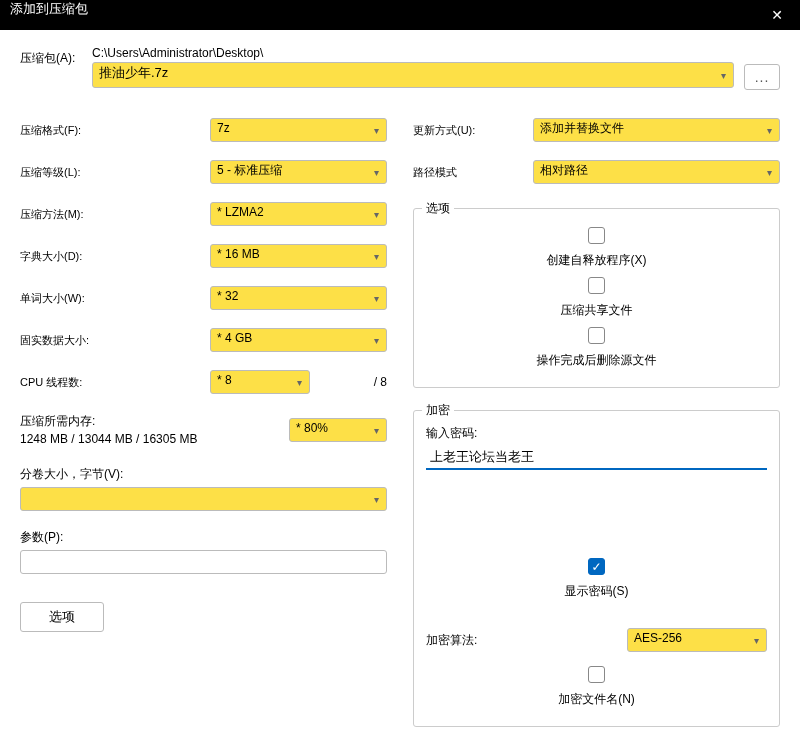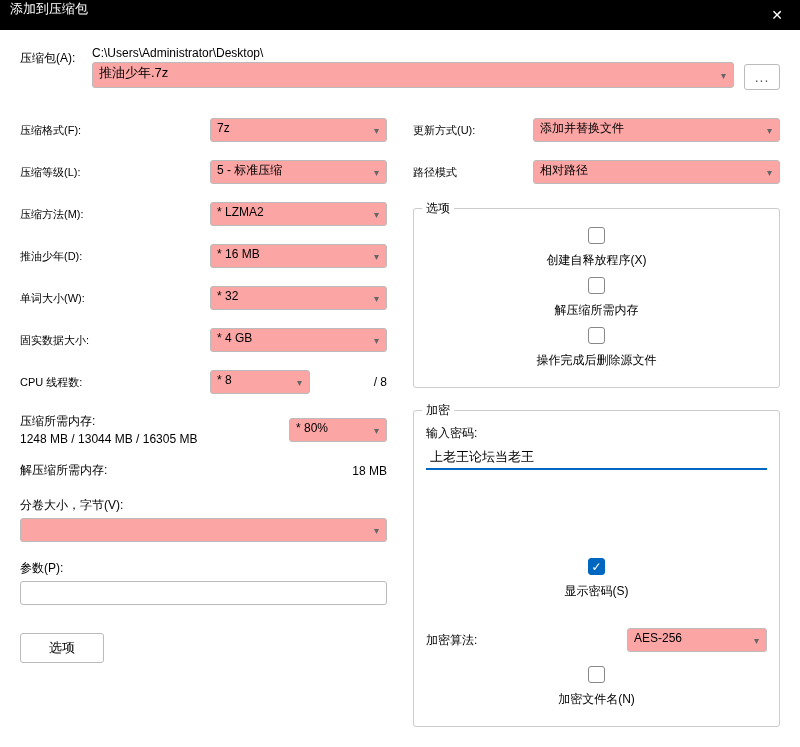--- a/index.html
+++ b/index.html
@@ -6,21 +6,21 @@
     body { font-family: "Microsoft YaHei", "Segoe UI", sans-serif; font-size: 12px; background: #000; width: 800px; height: 747px; overflow: hidden; }
     .window { width: 800px; height: 747px; background: #000; display: flex; flex-direction: column; }
     .titlebar { height: 30px; background: #000; color: #fff; display: flex; align-items: flex-start; padding: 0 0 0 10px; font-size: 13px; }
     .titlebar-title { flex: 1; }
     .close-btn { width: 46px; height: 30px; display: flex; align-items: center; justify-content: center; color: #fff; font-size: 14px; cursor: pointer; }
     .content { flex: 1; background: #fff; display: flex; flex-direction: column; padding: 16px 20px 14px 20px; }
     .row-archive { display: flex; align-items: flex-start; margin-bottom: 28px; }
     .row-archive .lbl { width: 72px; padding-top: 4px; }
     .row-archive .path-col { flex: 1; margin-right: 10px; }
     .path-text { font-size: 12px; margin-bottom: 2px; }
-    .combo, .smallcombo { width: 100%; height: 26px; border: 1px solid #bbb; border-radius: 3px; background: #fca5a5; padding: 0 24px 4px 6px; font-size: 13px; position: relative; display: flex; align-items: center; }
+    .combo, .smallcombo { width: 100%; height: 26px; border: 1px solid #bbb; border-radius: 3px; background: #fde047; padding: 0 24px 4px 6px; font-size: 13px; position: relative; display: flex; align-items: center; }
     .combo .chev, .smallcombo .chev { position: absolute; right: 7px; top: 50%; transform: translateY(-50%); color: #666; font-size: 10px; pointer-events: none; }
     .browse-btn { width: 36px; height: 26px; border: 1px solid #bbb; border-radius: 3px; background: #fff; display: flex; align-items: center; justify-content: center; color: #555; font-size: 14px; letter-spacing: 1px; cursor: pointer; margin-top: 18px; }
     .columns { display: flex; flex: 1; gap: 26px; }
     .col { flex: 1; display: flex; flex-direction: column; }
     .col-left { max-width: 370px; }
     .frow { display: flex; align-items: center; margin-bottom: 18px; }
     .frow .flabel { width: 190px; font-size: 11px; }
     .frow .fcontrol { flex: 1; }
     .smallcombo { height: 24px; font-size: 12px; }
     .mem-row { display: flex; align-items: center; margin-bottom: 14px; }
@@ -97,21 +97,21 @@
 
         <div class="frow">
           <div class="flabel">压缩方法(M):</div>
           <div class="fcontrol smallcombo">
             <span>* LZMA2</span>
               <span class="chev">▾</span>
           </div>
         </div>
 
         <div class="frow">
-          <div class="flabel">推油少年(D):</div>
+          <div class="flabel">字典大小(D):</div>
           <div class="fcontrol smallcombo">
             <span>* 16 MB</span>
               <span class="chev">▾</span>
           </div>
         </div>
 
         <div class="frow">
           <div class="flabel">单词大小(W):</div>
           <div class="fcontrol smallcombo">
             <span>* 32</span>
@@ -142,24 +142,20 @@
           <div class="mem-label-col">
             <div>压缩所需内存:</div>
             <div>1248 MB / 13044 MB / 16305 MB</div>
           </div>
           <div class="smallcombo mem-combo">
             <span>* 80%</span>
               <span class="chev">▾</span>
           </div>
         </div>
 
-        <div class="value-right">
-          <span>解压缩所需内存:</span>
-          <span>18 MB</span>
-        </div>
 
         <div class="volume-label">分卷大小，字节(V):</div>
         <div class="smallcombo full-combo">
           <span></span>
             <span class="chev">▾</span>
         </div>
 
         <div class="volume-label">参数(P):</div>
         <input class="full-input" value="" style="">
 
@@ -192,21 +188,21 @@
         </div>
 
         <div class="fieldset">
           <div class="legend">选项</div>
           <div class="check-row">
             <div class="check-box"></div>
             <span>创建自释放程序(X)</span>
           </div>
           <div class="check-row">
             <div class="check-box"></div>
-            <span>解压缩所需内存</span>
+            <span>压缩共享文件</span>
           </div>
           <div class="check-row">
             <div class="check-box"></div>
             <span>操作完成后删除源文件</span>
           </div>
         </div>
 
         <div class="fieldset" style="flex:1;">
           <div class="legend">加密</div>
           <div class="enc-label">输入密码:</div>

